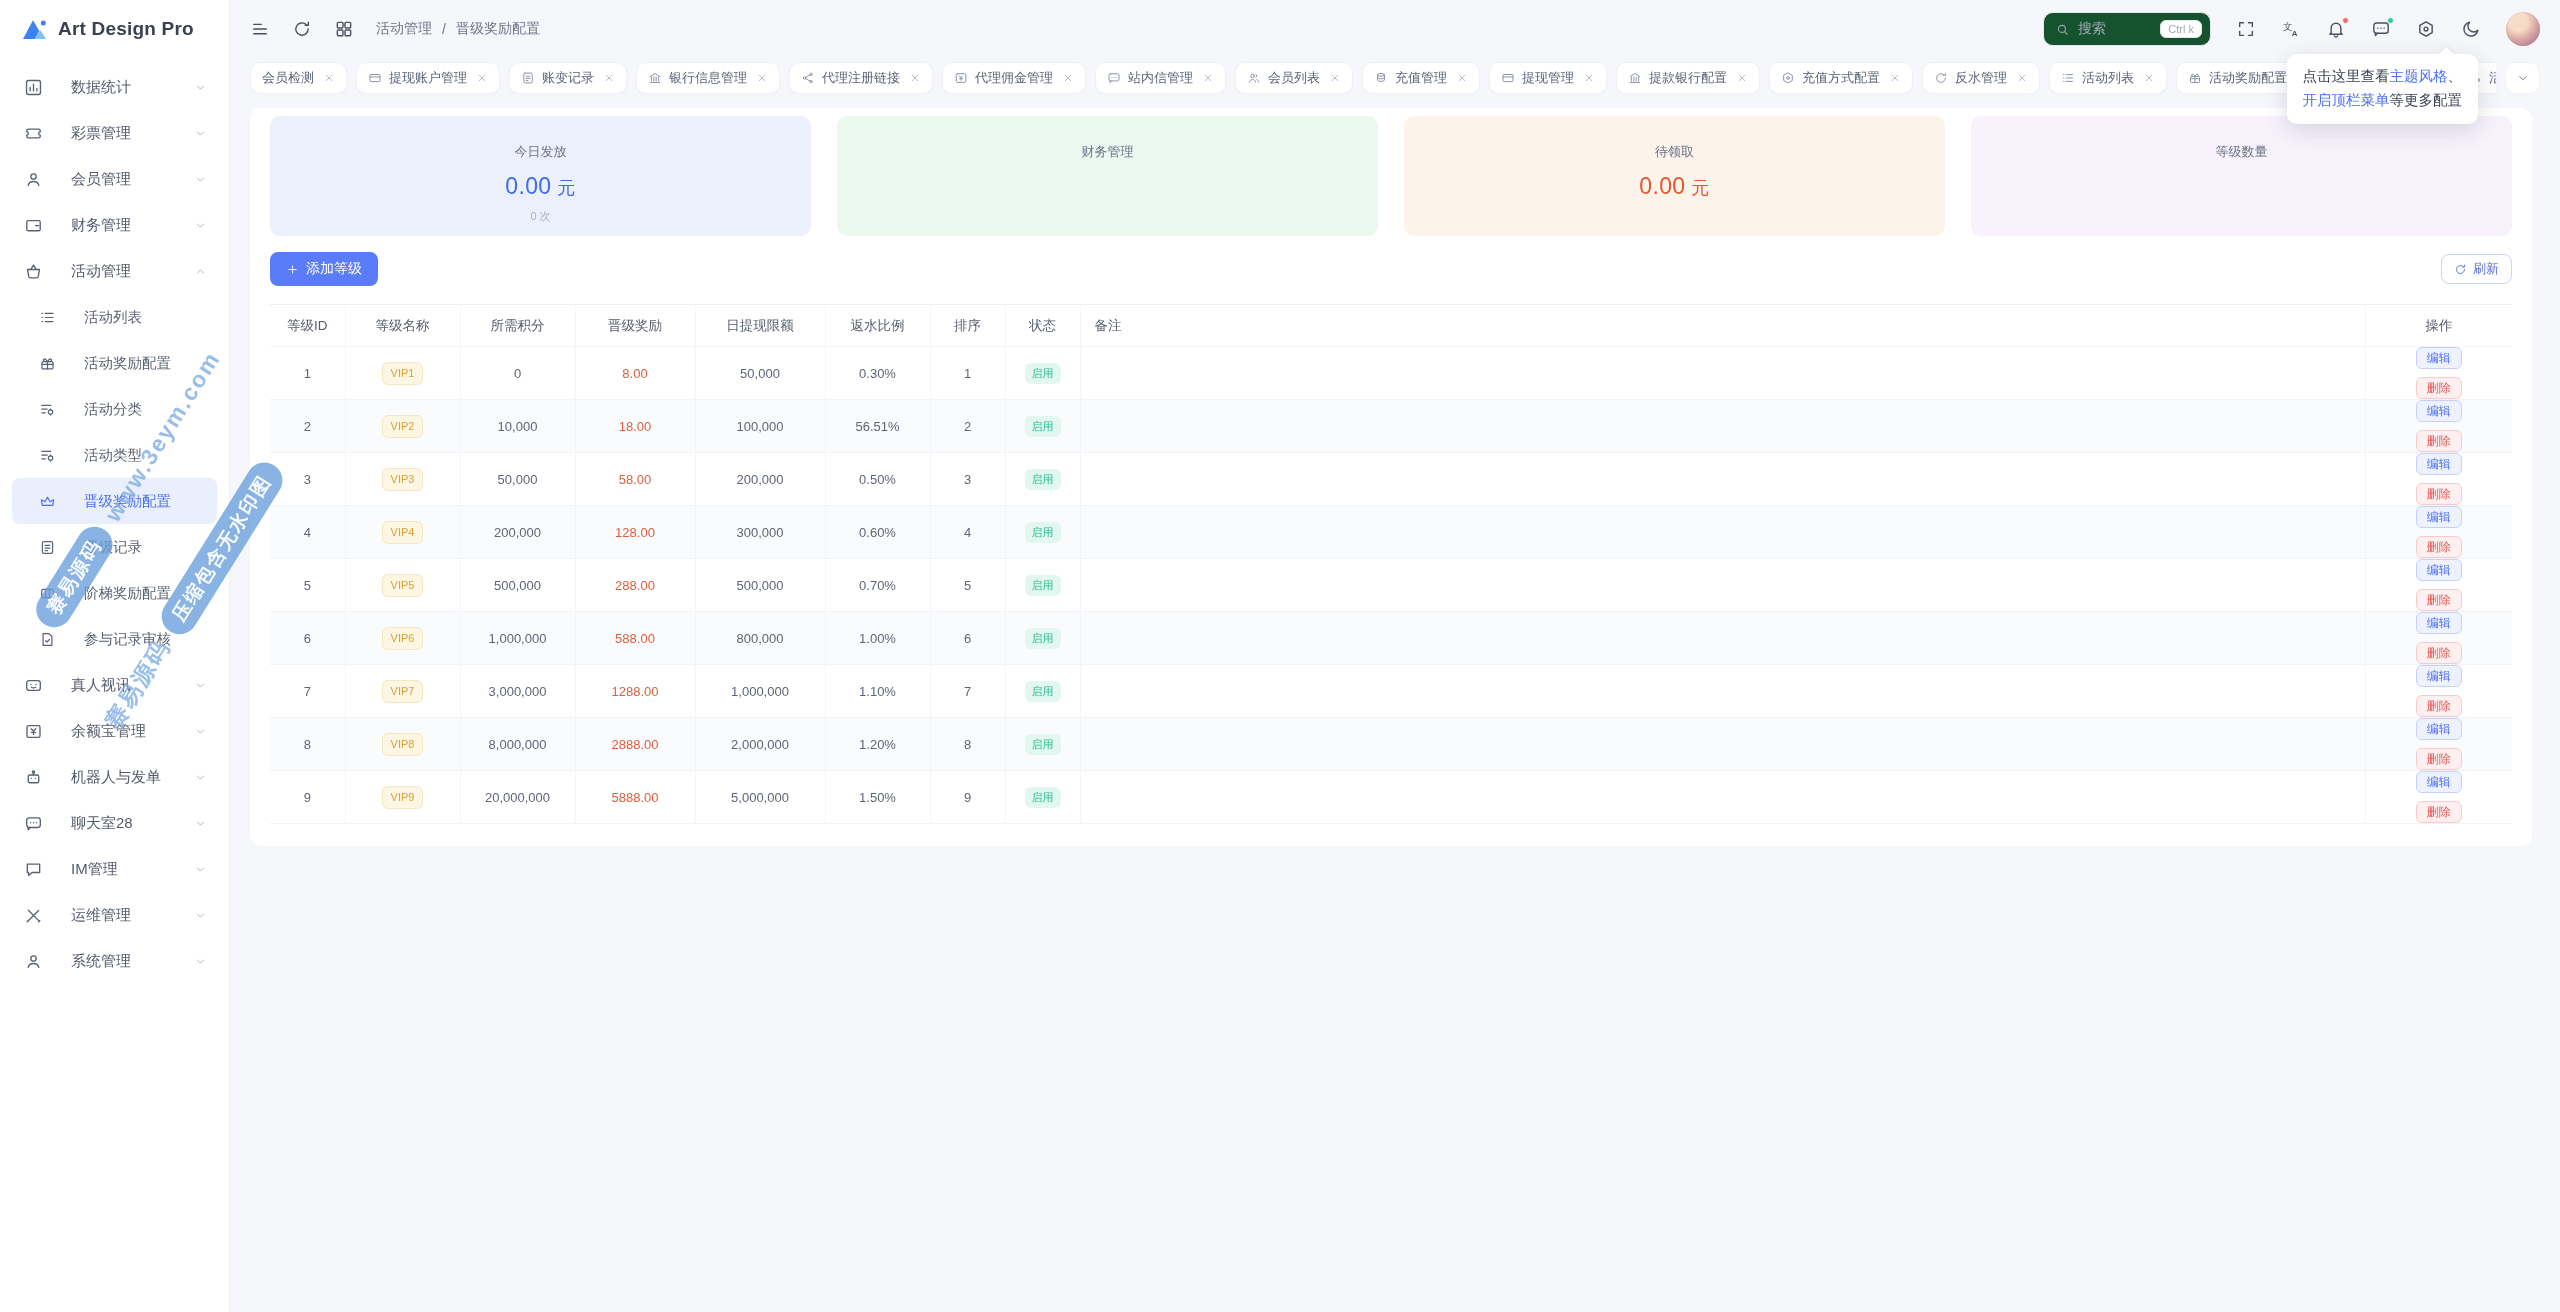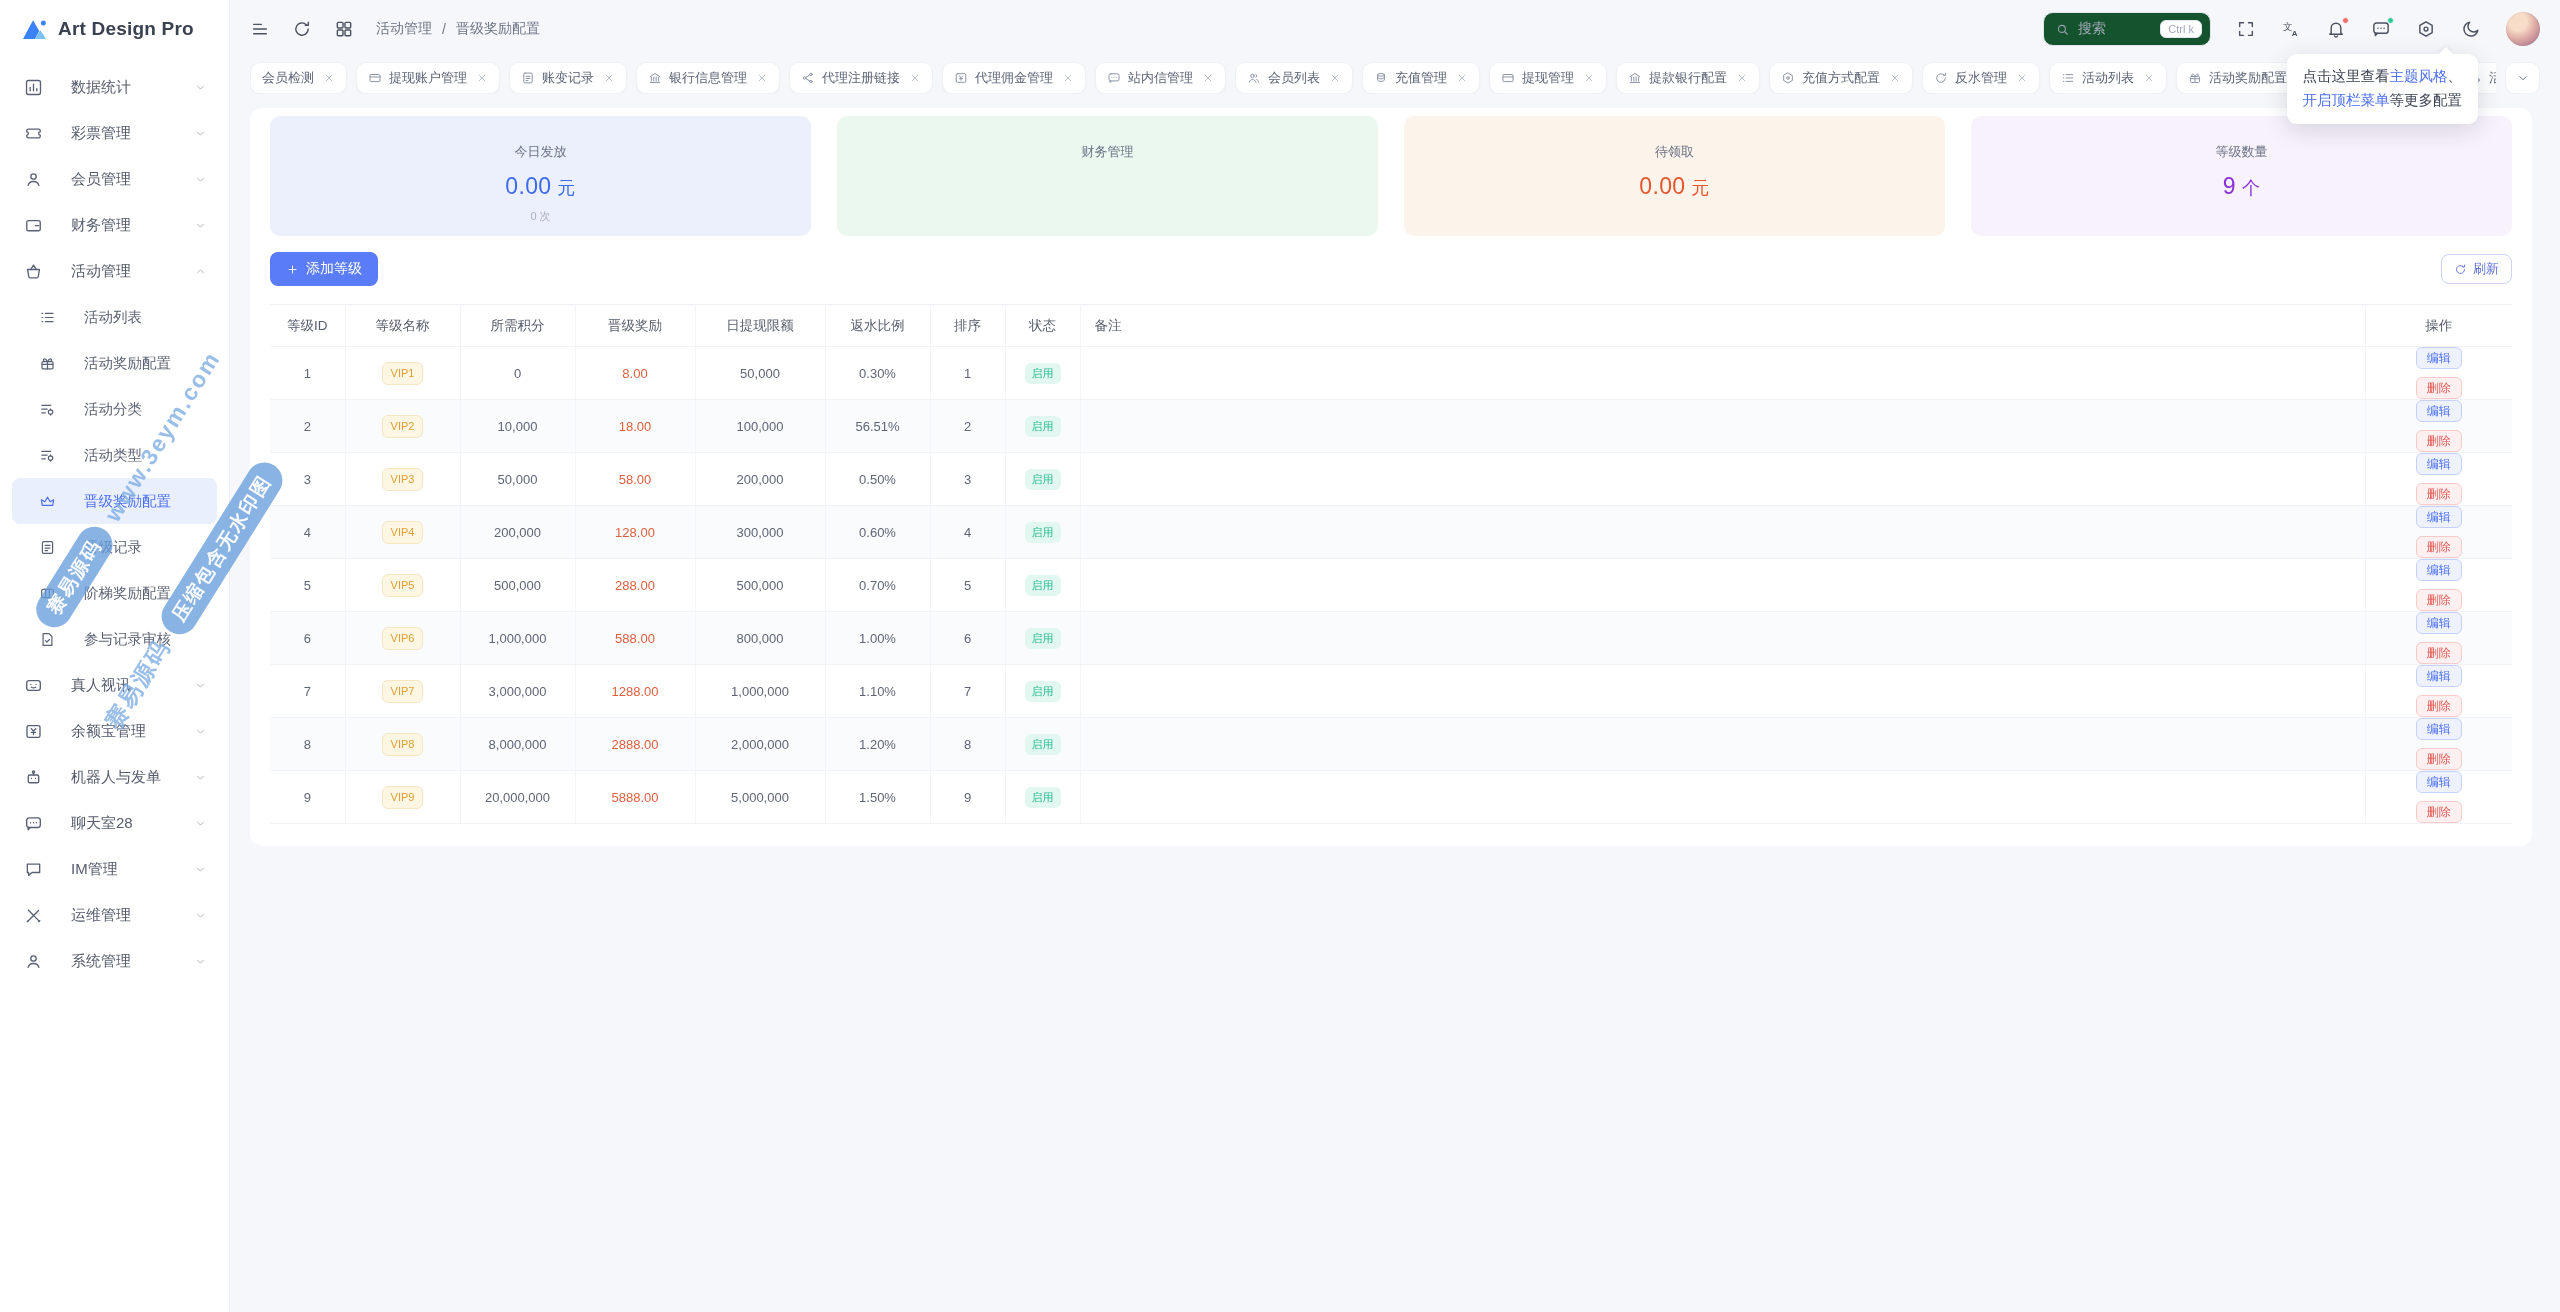--- a/index.html
+++ b/index.html
@@ -562,21 +562,20 @@
             <div class="stat-label">财务管理</div>
             <div class="stat-sub"></div>
           </div>
           <div class="stat stat-orange">
             <div class="stat-label">待领取</div>
             <div class="stat-value"><span>0.00</span><span class="unit">元</span></div>
             <div class="stat-sub"></div>
           </div>
           <div class="stat stat-purple">
             <div class="stat-label">等级数量</div>
-            <div class="stat-value"><span>9</span><span class="unit">个</span></div>
             <div class="stat-sub"></div>
           </div>
         </div>
 
       <div class="toolbar">
         <button class="btn-add">
           <svg id="i-plus" viewBox="0 0 24 24" fill="none" stroke="currentColor" stroke-width="1.7" stroke-linecap="round" stroke-linejoin="round">
               <path d="M12 5.4v13.2M5.4 12h13.2"></path>
             </svg>
           <span>添加等级</span>

